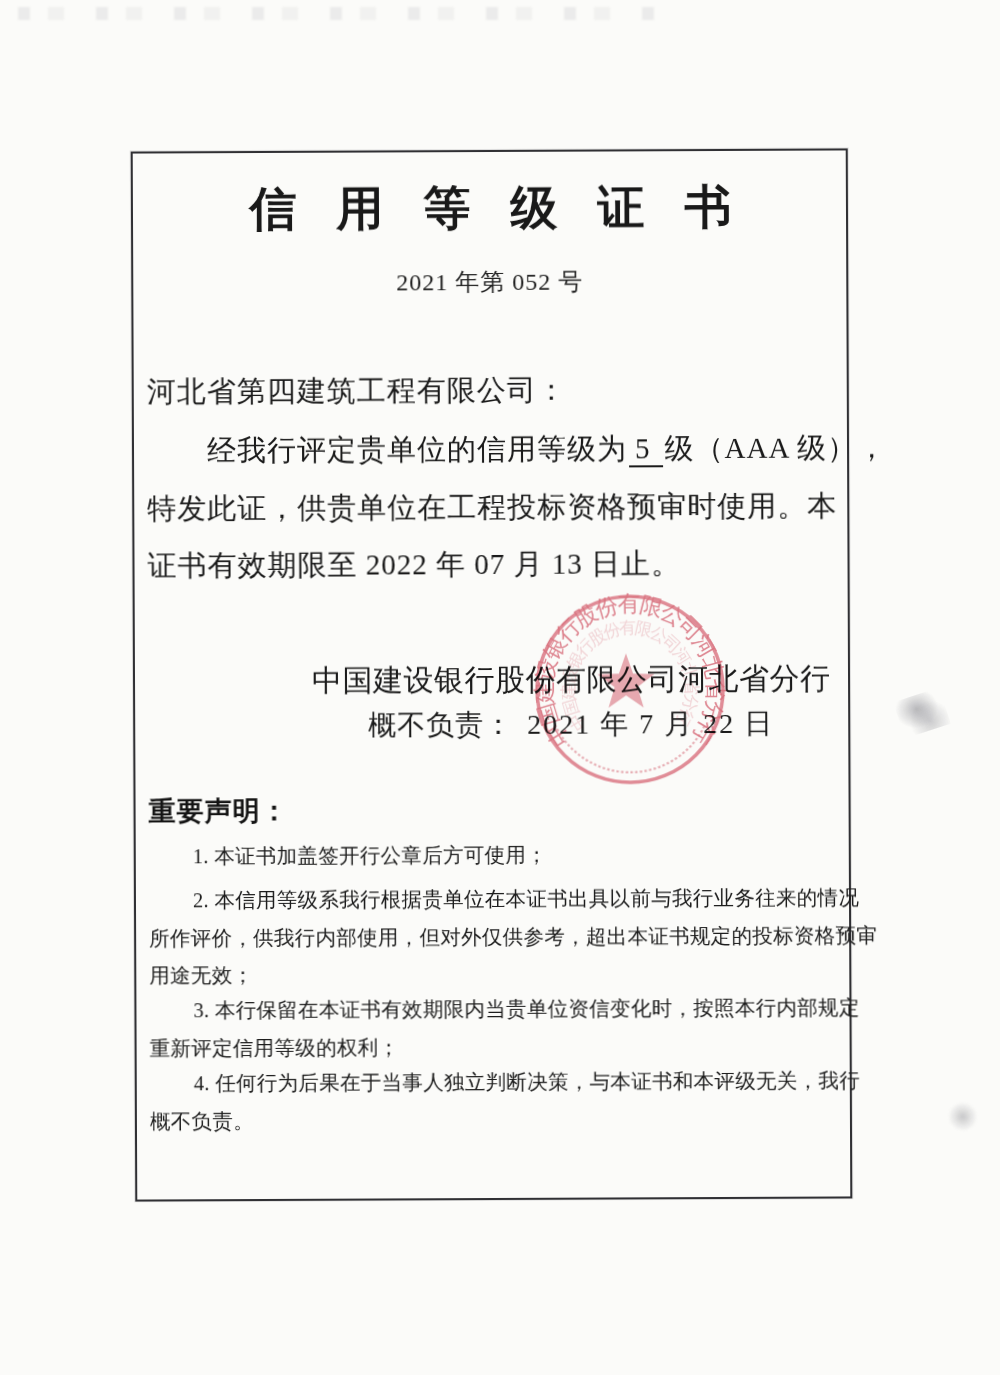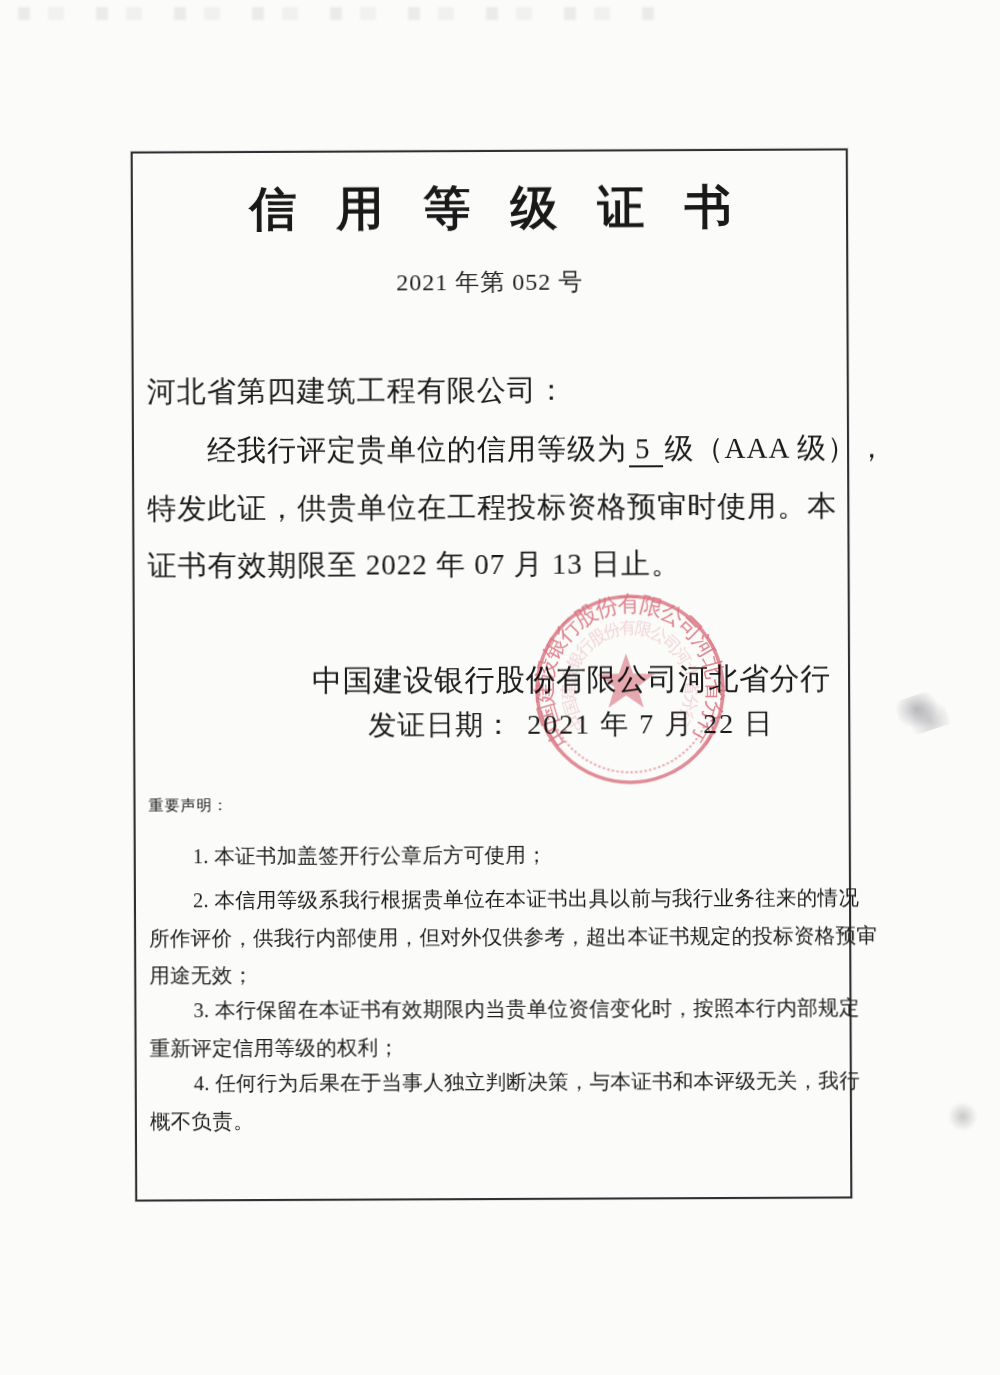--- a/index.html
+++ b/index.html
@@ -77,21 +77,21 @@
   }
   .dateline {
     position: absolute; left: 233px; top: 558px; white-space: nowrap;
     font-size: 28px; line-height: 1.1; letter-spacing: 1px; color: #1a1a1a;
   }
   .dateline .date-value { margin-left: 14px; letter-spacing: 2px; }
 
   .decl-heading {
     position: absolute; left: 13px; top: 644px;
     font-family: "Liberation Sans", "DejaVu Sans", sans-serif;
-    font-weight: normal; font-size: 15px; line-height: 1.1; letter-spacing: 1px;
+    font-weight: bold; font-size: 27px; line-height: 1.1; letter-spacing: 1px;
     color: #141414;
   }
   .decl-p {
     position: absolute; left: 13px; white-space: nowrap;
     font-size: 20.5px; line-height: 37.5px; letter-spacing: .3px; color: #1c1c1c;
   }
   .decl-p div:first-child { text-indent: 44px; }
   .p1 { top: 685px; }
   .p2 { top: 729px; }
   .p3 { top: 839px; }
@@ -118,21 +118,21 @@
 
   <div class="bodyline addr">河北省第四建筑工程有限公司：</div>
 
   <div class="bodyline line1"><span>经我行评定贵单位的信用等级为</span><span class="rating">5</span><span>级（AAA 级），</span></div>
 
   <div class="bodyline line2">特发此证，供贵单位在工程投标资格预审时使用。本</div>
   <div class="bodyline line3">证书有效期限至 2022 年 07 月 13 日止。</div>
 
   <div class="issuer">中国建设银行股份有限公司河北省分行</div>
 
-  <div class="dateline"><span>发证日期：</span><span class="date-value">2021 年 7 月 22 日</span></div>
+  <div class="dateline"><span>概不负责：</span><span class="date-value">2021 年 7 月 22 日</span></div>
 
   <div class="decl-heading">重要声明：</div>
   <div class="decl-p p1">
       <div>1. 本证书加盖签开行公章后方可使用；</div>
     </div>
   <div class="decl-p p2">
       <div>2. 本信用等级系我行根据贵单位在本证书出具以前与我行业务往来的情况</div>
       <div>所作评价，供我行内部使用，但对外仅供参考，超出本证书规定的投标资格预审</div>
       <div>用途无效；</div>
     </div>

